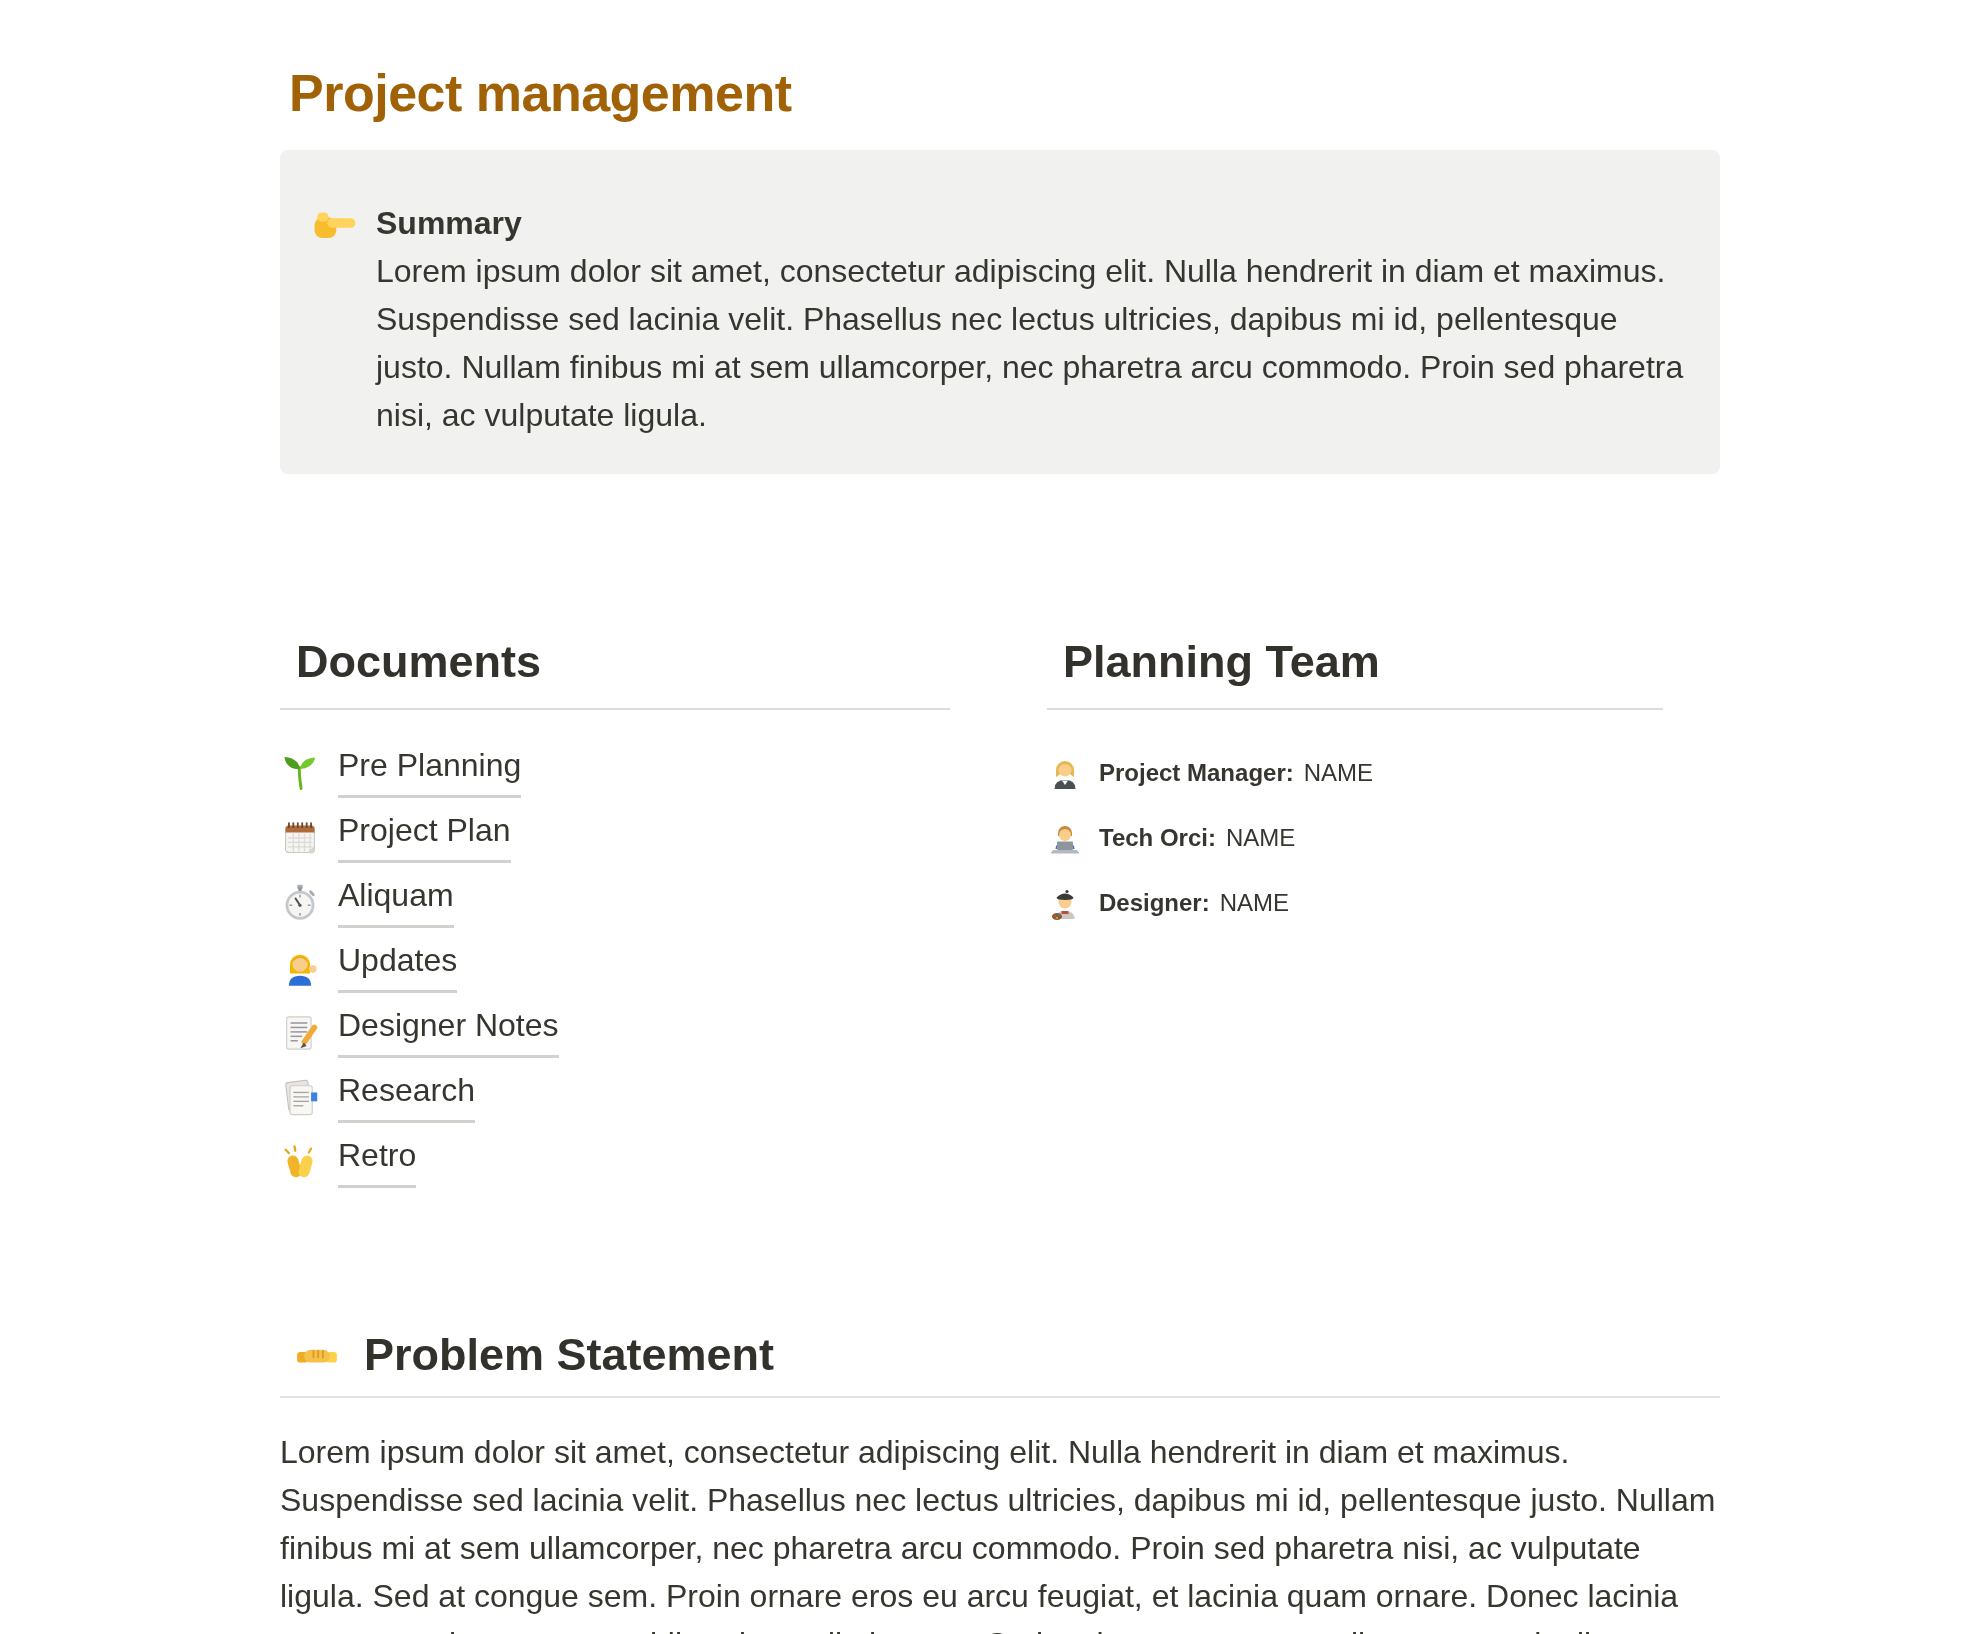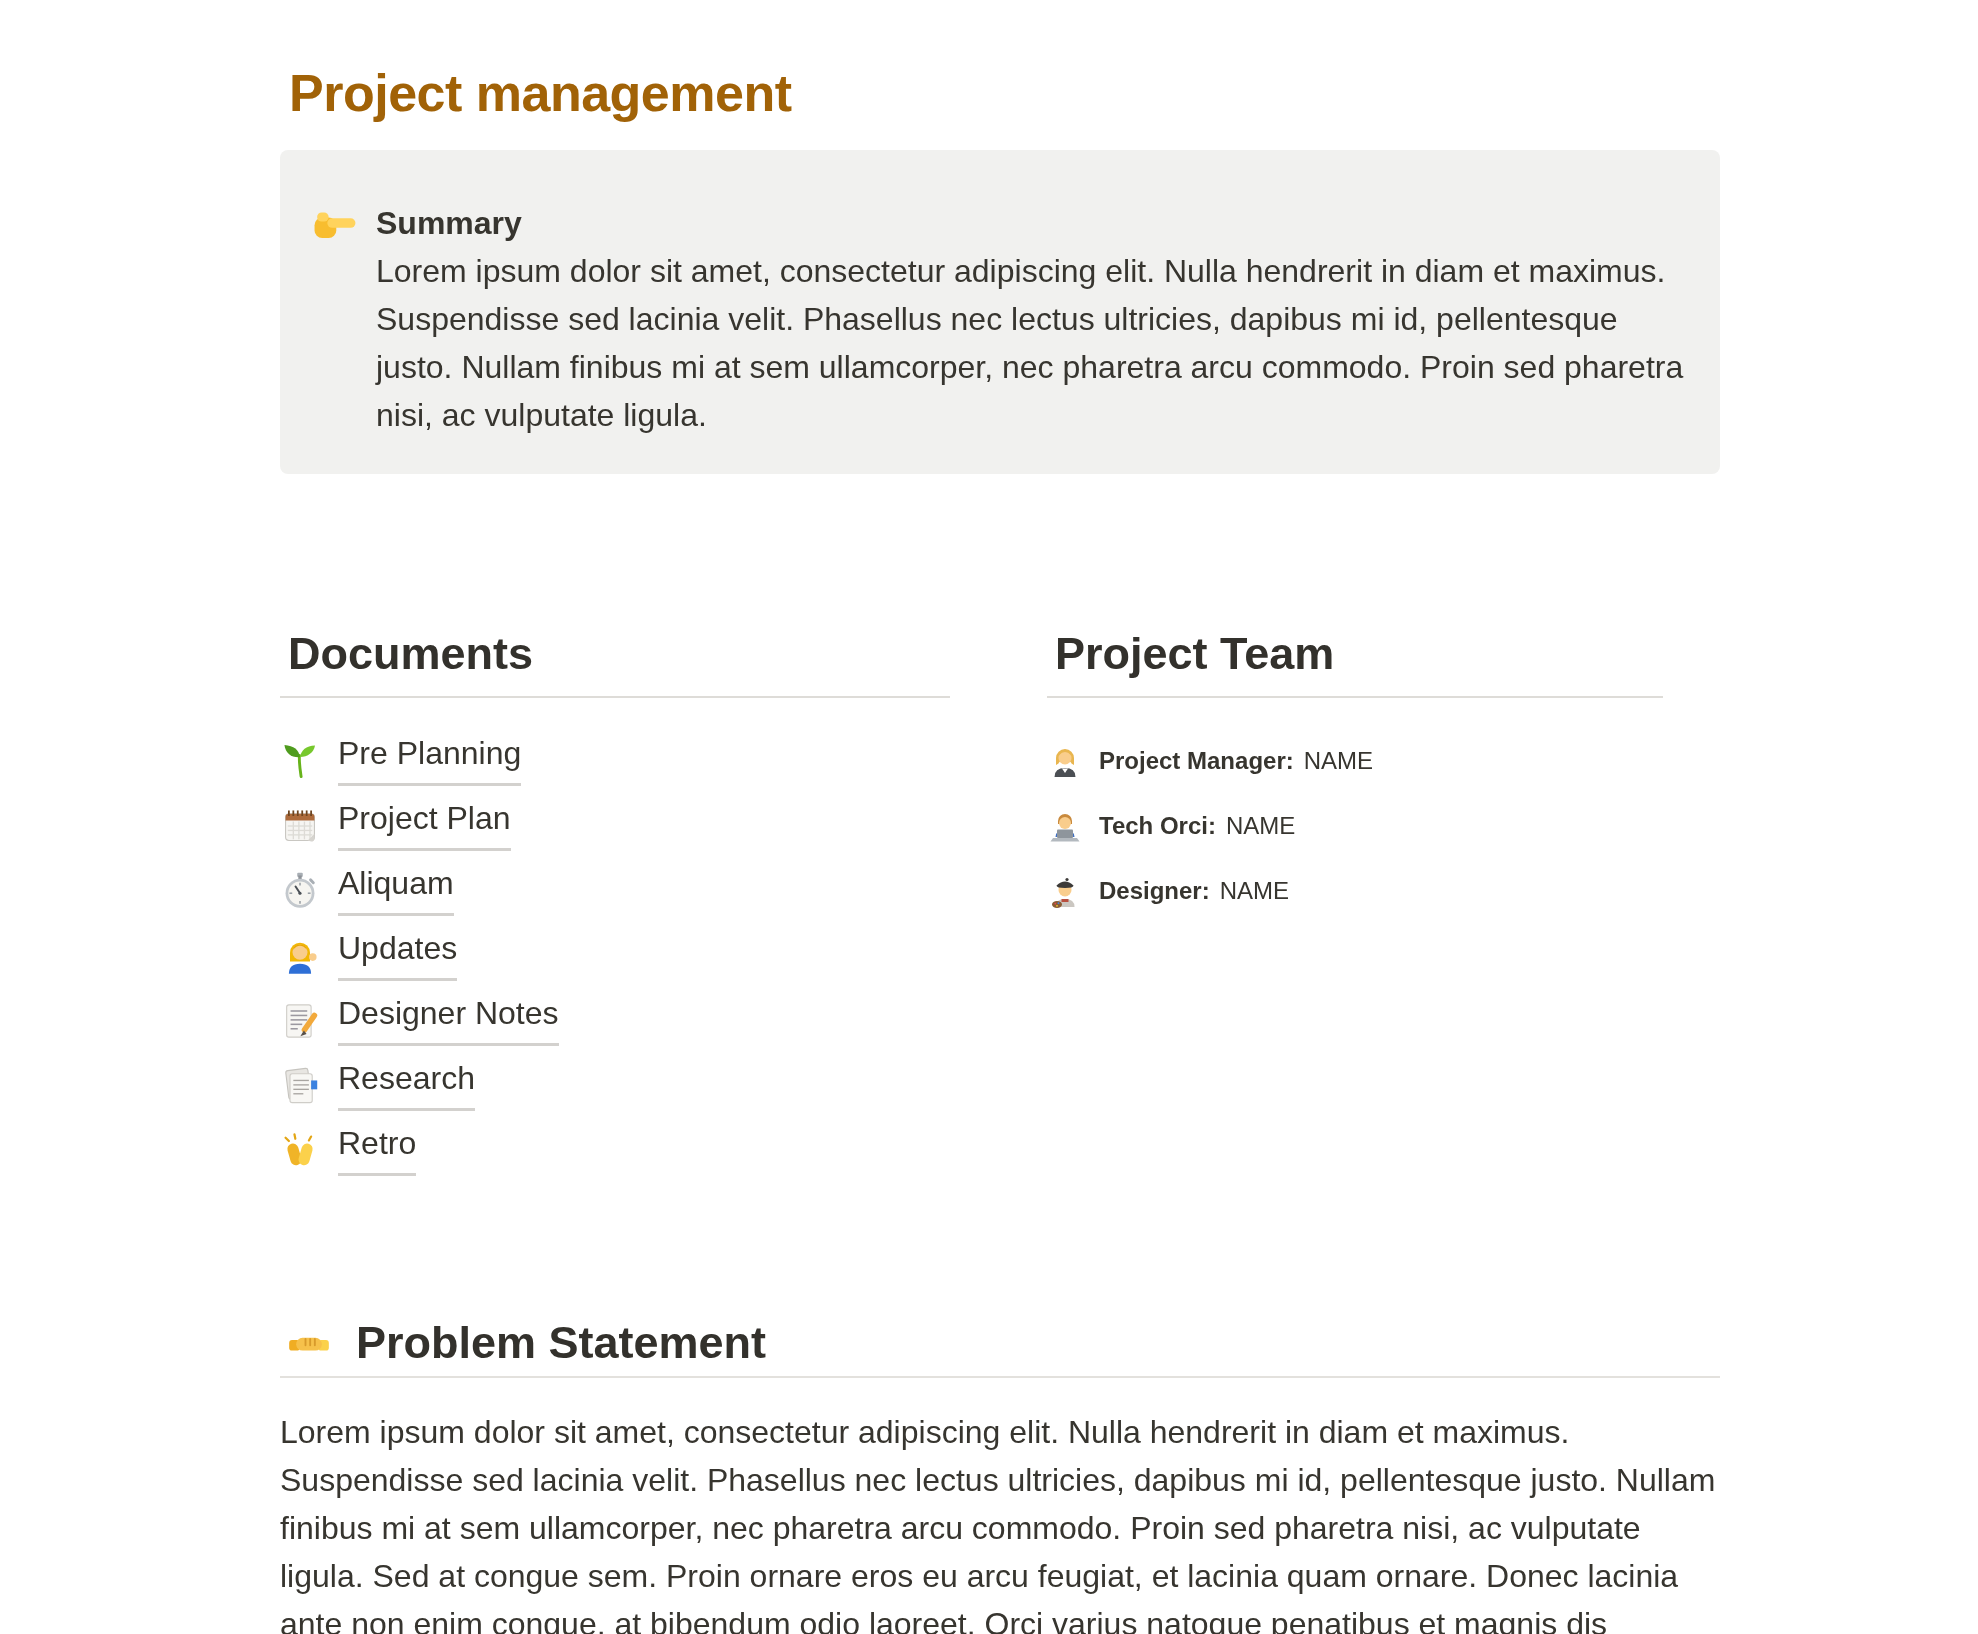--- a/index.html
+++ b/index.html
@@ -21,21 +21,21 @@
     margin-top:8px;background:#f1f1ef;border-radius:8px;
     padding:49px 36px 35px 32px;display:flex;align-items:flex-start;gap:18px;
     box-sizing:border-box;width:1440px;
   }
   .callout .c-icon{width:46px;height:46px;flex:0 0 46px;margin-top:2px;}
   .callout-body{font-size:32px;line-height:48px;}
   .callout-title{font-weight:700;}
 
   
   .columns{display:grid;grid-template-columns:670px 616px;column-gap:97px;margin-top:142px;}
-  h2.section-heading{font-size:45px;line-height:60px;font-weight:700;margin:8px;color:#33312c;display:flex;align-items:center;gap:16px;}
+  h2.section-heading{font-size:45px;line-height:60px;font-weight:700;margin:16px;color:#33312c;display:flex;align-items:center;gap:16px;}
   .rule{border:none;height:2px;background:#dedcd8;margin:12px 0 0 0;}
 
   .list{margin-top:30px;}
   .doc-item{display:flex;align-items:center;gap:18px;height:65px;cursor:pointer;}
   .doc-item .icon{width:40px;height:40px;flex:0 0 40px;display:flex;align-items:center;justify-content:center;}
   .doc-link{
     font-size:32px;font-weight:400;color:#37352f;text-decoration:none;
     border-bottom:3px solid #d3d1ce;padding-bottom:11px;
   }
   .team-item{display:flex;align-items:center;gap:16px;height:65px;font-size:24px;}
@@ -206,21 +206,21 @@
                 </g>
             </svg>
           </span>
           <a class="doc-link">Retro</a>
         </div>
 
       </div>
     </div>
 
     <div class="col">
-      <h2 class="section-heading">Project Team</h2>
+      <h2 class="section-heading">Planning Team</h2>
       <hr class="rule">
       <div class="list">
 
         <div class="team-item">
           <span class="icon">
             <svg viewBox="0 0 36 36">
               <path d="M9 15 a9 9 0 0 1 18 0 v7 q-4.5-2-5.5-7 h-7 q-1 5-5.5 7z" fill="#e9b64f"></path>
               <circle cx="18" cy="15" r="6.5" fill="#f9cd8c"></circle>
               <path d="M11.8 12.5 a6.5 6.5 0 0 1 12.4 0 q-3-3.4-6.2-3.4 t-6.2 3.4z" fill="#e9b64f"></path>
               <path d="M7.5 34 q0-9 10.5-9 t10.5 9z" fill="#4b4f54"></path>

